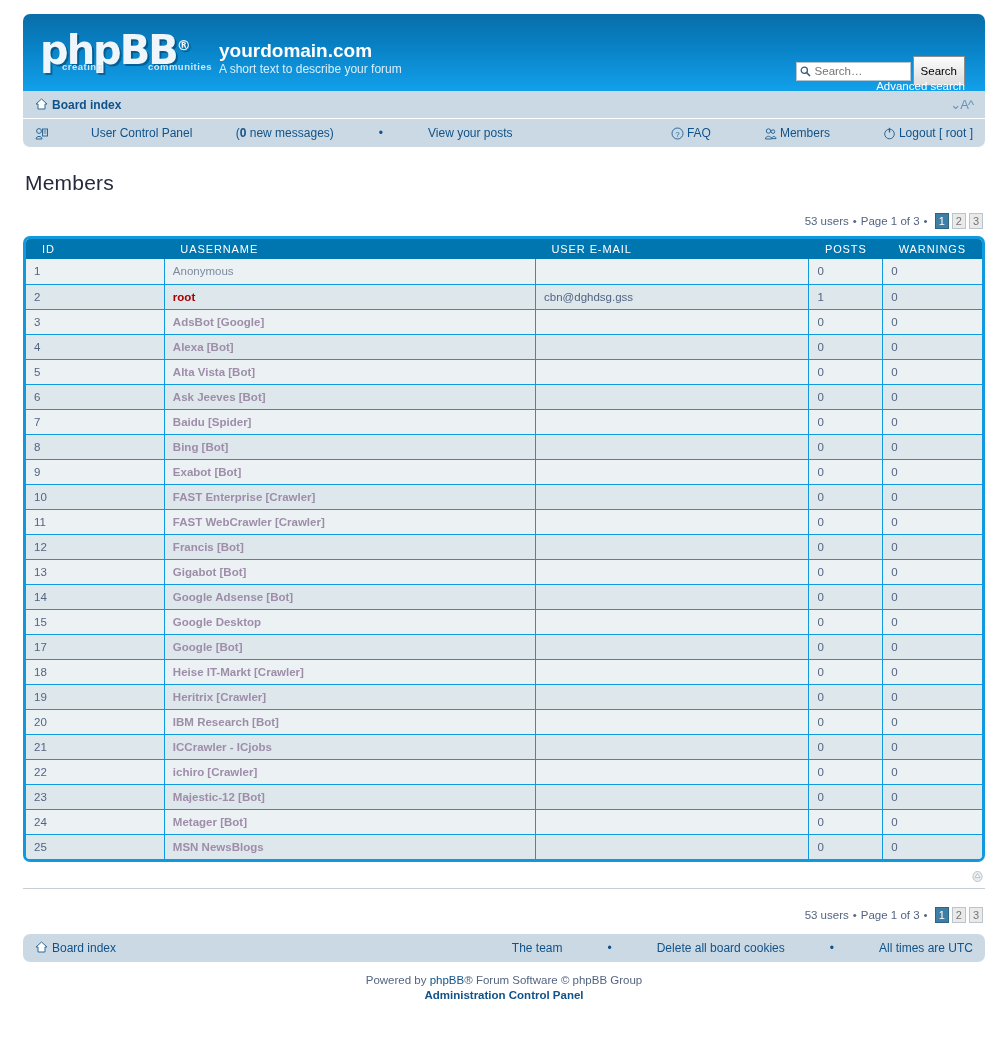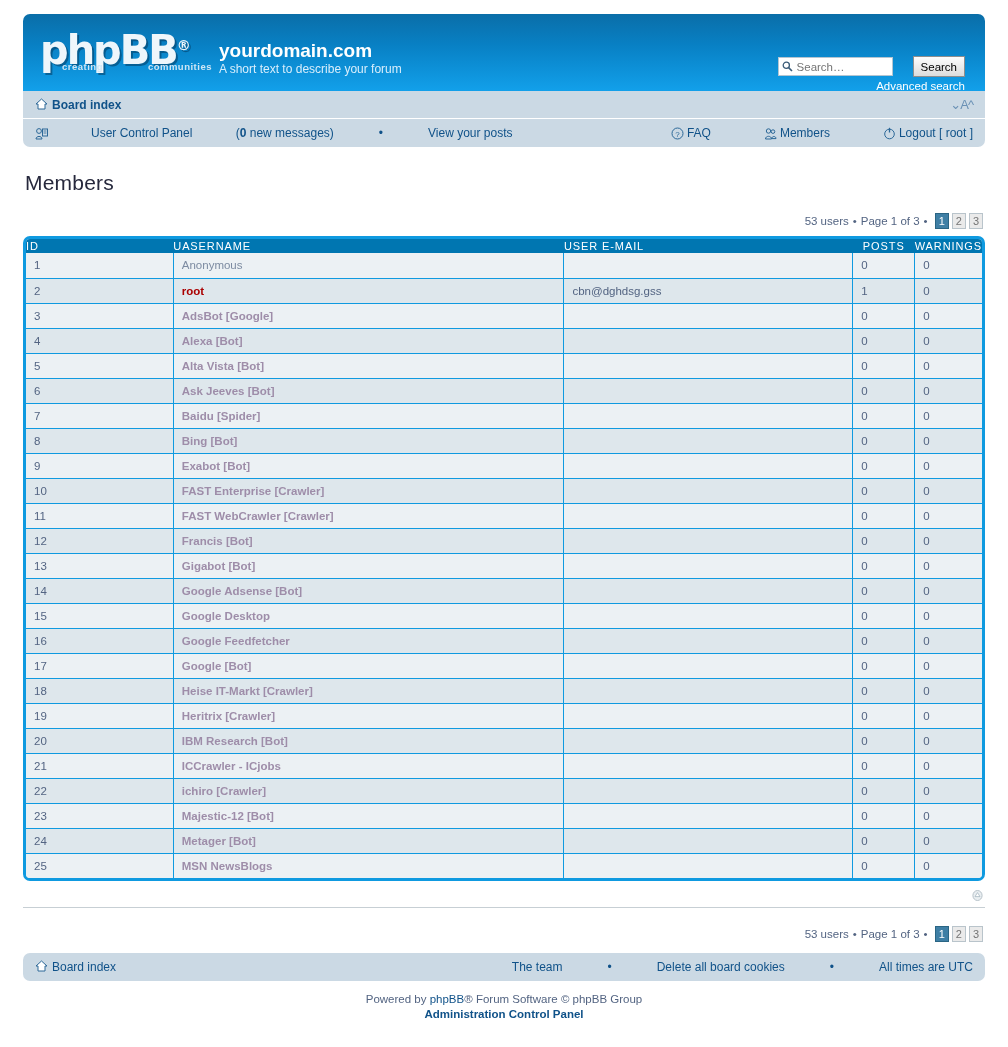--- a/index.html
+++ b/index.html
@@ -72,22 +72,22 @@
   .search-field input {
     border: 0; outline: 0; width: 94px;
     font-family: "Liberation Sans", sans-serif;
     font-size: 11.5px; color: #666; background: transparent;
   }
   .mag {
     width: 11px; height: 11px; margin-right: 2px;
     flex: 0 0 11px;
   }
   .search-btn {
-    margin-left: 20px;
-    height: 21px; padding: 0 7px;
+    margin-left: 2px;
+    height: 30px; padding: 0 7px;
     font-family: "Liberation Sans", sans-serif;
     font-size: 11.5px;
     color: #000;
     background: linear-gradient(to bottom, #fdfdfd, #dcdcdc);
     border: 1px solid #8e8e8e;
     cursor: pointer;
   }
   .adv-search {
     position: absolute; right: 20px; top: 66px;
     font-size: 11.5px; color: #ffffff;
@@ -171,22 +171,22 @@
     border-collapse: collapse;
     font-size: 11.5px;
   }
   table.members thead th {
     background: #0076b1;
     color: #ffffff;
     font-size: 11px;
     font-weight: normal;
     letter-spacing: .9px;
     text-align: left;
-    height: 14px;
-    padding: 0 0;
+    height: 20px;
+    padding: 0 16px;
     white-space: nowrap;
   }
   table.members thead th.num { text-align: center; }
   table.members tbody td {
     height: 25px;
     padding: 0 8px;
     border-top: 1px solid #0f9ae0;
     border-right: 1px solid #0f9ae0;
     color: #536482;
     vertical-align: middle;
@@ -453,27 +453,20 @@
             <td>0</td>
           </tr>
           <tr>
             <td>15</td>
             <td><a class="uname-bot">Google Desktop</a></td>
             <td></td>
             <td>0</td>
             <td>0</td>
           </tr>
           <tr>
-            <td>16</td>
-            <td><a class="uname-bot">Google Feedfetcher</a></td>
-            <td></td>
-            <td>0</td>
-            <td>0</td>
-          </tr>
-          <tr>
             <td>17</td>
             <td><a class="uname-bot">Google [Bot]</a></td>
             <td></td>
             <td>0</td>
             <td>0</td>
           </tr>
           <tr>
             <td>18</td>
             <td><a class="uname-bot">Heise IT-Markt [Crawler]</a></td>
             <td></td>

